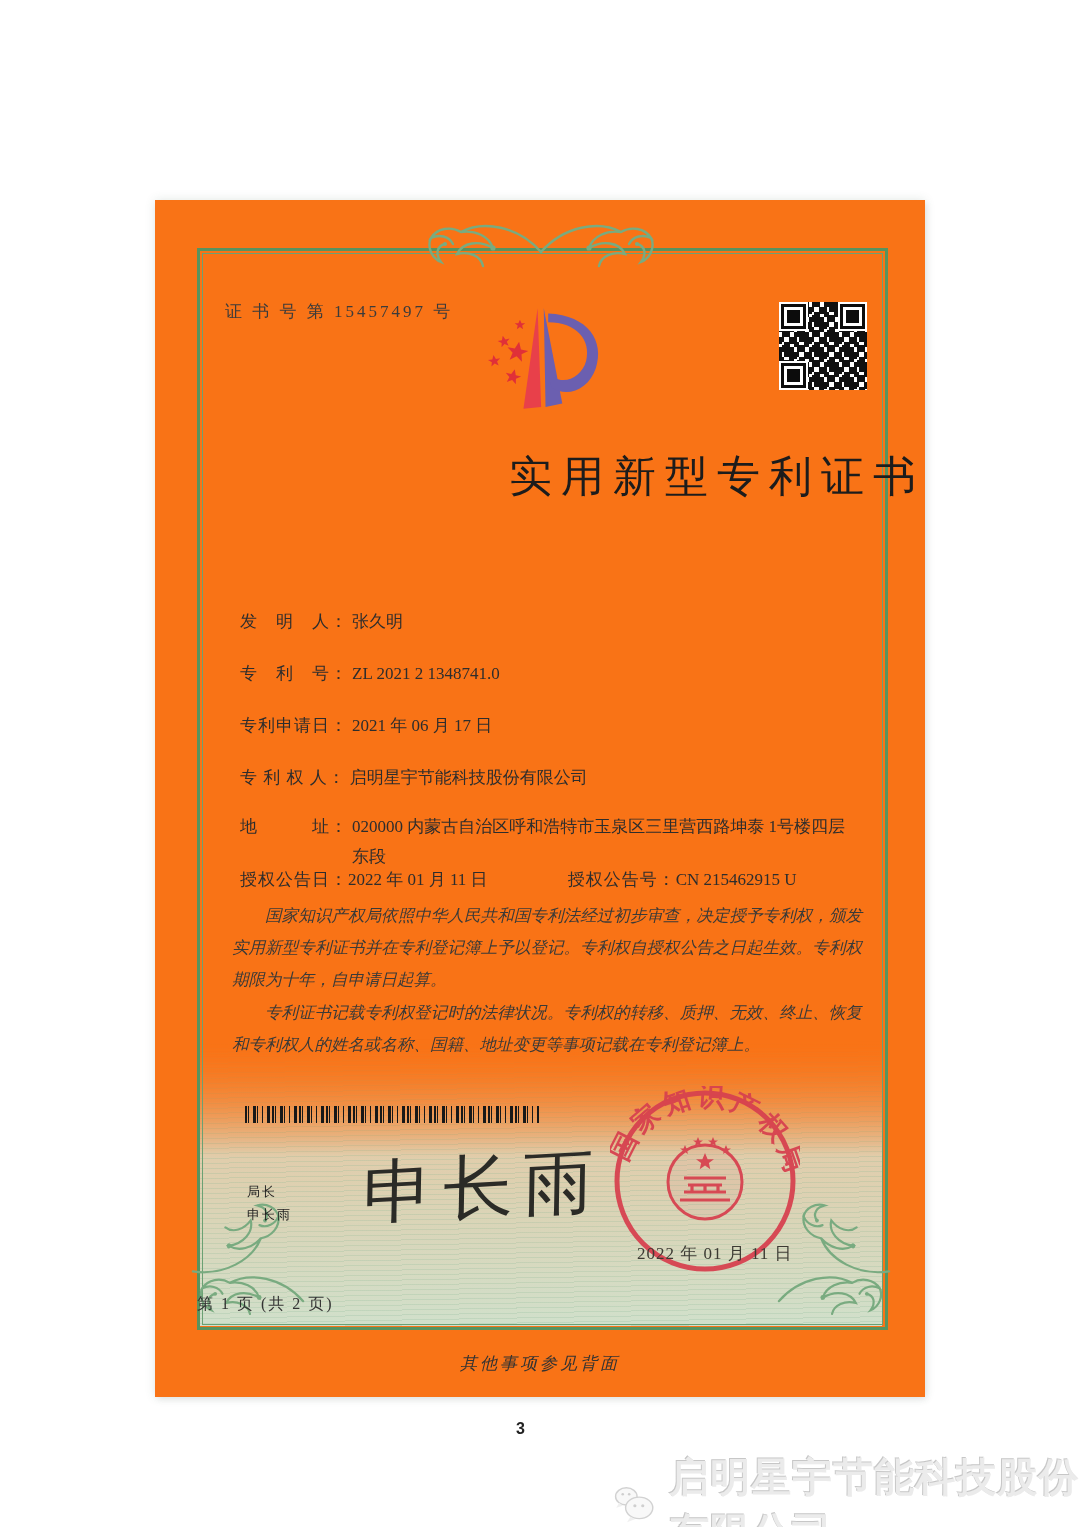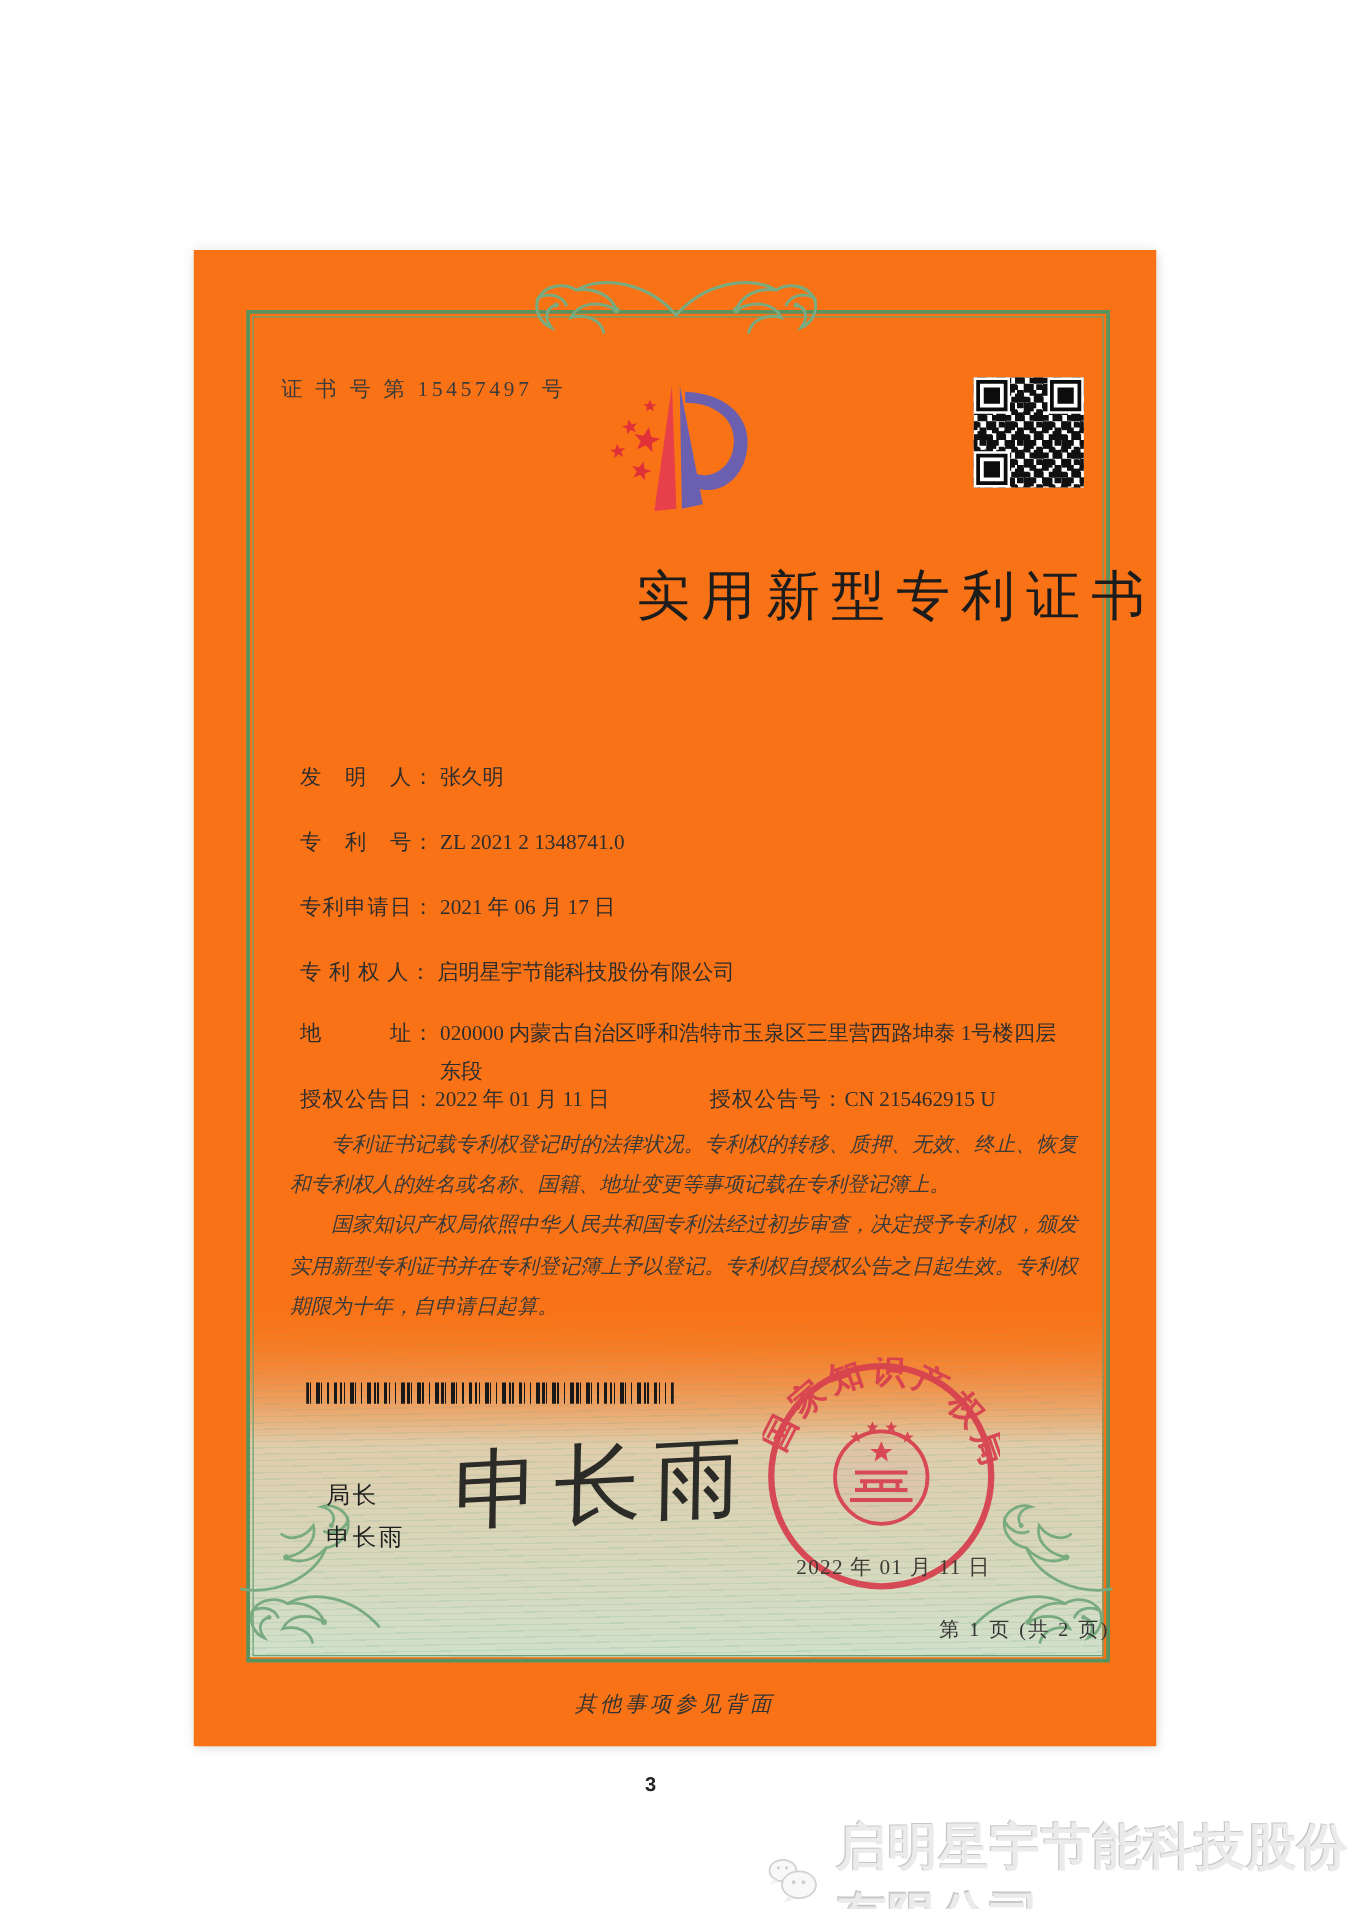--- a/index.html
+++ b/index.html
@@ -38,27 +38,27 @@
   .grant-row .lbl{letter-spacing:1px;}
   
   .body-text{position:absolute;left:77px;top:700px;width:630px;z-index:3;}
   .body-text p{margin:0;padding:0;text-indent:2em;font-size:16.5px;line-height:1.95;
                text-align:justify;color:#3a3a38;font-style:italic;}
   
   .barcode{position:absolute;left:90px;top:906px;width:294px;height:17px;z-index:3;background:
      repeating-linear-gradient(90deg,#181818 0 2px,transparent 2px 3px,#181818 3px 4px,transparent 4px 8px,
        #181818 8px 11px,transparent 11px 12px,#181818 12px 13px,transparent 13px 17px,
        #181818 17px 18px,transparent 18px 22px,#181818 22px 25px,transparent 25px 27px);}
-  .director{position:absolute;left:106px;top:980px;z-index:3;font-family:"Liberation Sans", sans-serif;
-            font-size:19px;letter-spacing:2px;color:#1f1f1f;line-height:1.8;}
+  .director{position:absolute;left:92px;top:980px;z-index:3;font-family:"Liberation Sans", sans-serif;
+            font-size:13px;letter-spacing:2px;color:#1f1f1f;line-height:1.8;}
   .signature{position:absolute;left:208px;top:938px;width:360px;z-index:4;font-size:70px;color:#2b2b27;
              letter-spacing:10px;transform:rotate(-3deg) skewX(-4deg);}
   .seal{position:absolute;left:455px;top:886px;z-index:3;opacity:.94;}
   .seal-date{position:absolute;left:482px;top:1042px;z-index:5;font-size:17px;letter-spacing:1px;color:#3c3a33;}
-  .page-info{position:absolute;left:42px;top:1094px;width:691px;z-index:3;text-align:right;
+  .page-info{position:absolute;left:42px;top:1094px;width:691px;z-index:3;text-align:left;
              font-size:16px;letter-spacing:2px;color:#333;}
   .back-note{position:absolute;left:0;top:1152px;width:770px;z-index:3;text-align:center;
              font-size:17px;letter-spacing:3px;color:#333;font-style:italic;}
   
   .page-number{position:absolute;left:516px;top:1420px;font-family:"Liberation Sans", sans-serif;
                font-size:16px;font-weight:bold;color:#222;}
   .watermark{position:absolute;left:612px;top:1450px;display:flex;align-items:center;gap:10px;}
   .watermark .wm-text{font-size:40px;font-weight:bold;letter-spacing:1px;color:#ebebeb;
       text-shadow:-1px -1px 0 #c7c7c7, 1px 1px 0 #ffffff;}
 </style>
@@ -155,22 +155,22 @@
     <div class="grant-row">
       <span class="g1">
         <span class="lbl">授权公告日：</span><span>2022 年 01 月 11 日</span>
       </span>
       <span class="g2">
         <span class="lbl">授权公告号：</span><span>CN 215462915 U</span>
       </span>
     </div>
 
     <div class="body-text">
+      <p>国家知识产权局依照中华人民共和国专利法经过初步审查，决定授予专利权，颁发实用新型专利证书并在专利登记簿上予以登记。专利权自授权公告之日起生效。专利权期限为十年，自申请日起算。</p>
       <p>专利证书记载专利权登记时的法律状况。专利权的转移、质押、无效、终止、恢复和专利权人的姓名或名称、国籍、地址变更等事项记载在专利登记簿上。</p>
-      <p>国家知识产权局依照中华人民共和国专利法经过初步审查，决定授予专利权，颁发实用新型专利证书并在专利登记簿上予以登记。专利权自授权公告之日起生效。专利权期限为十年，自申请日起算。</p>
     </div>
 
     <div class="barcode"></div>
 
     <div class="director">
       <div>局长</div>
       <div>申长雨</div>
     </div>
 
     <div class="signature">申长雨</div>

